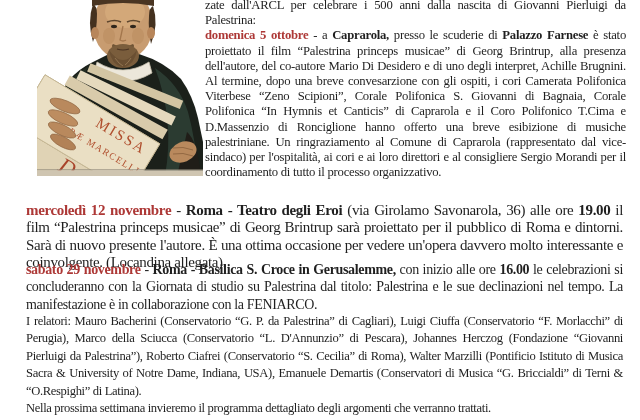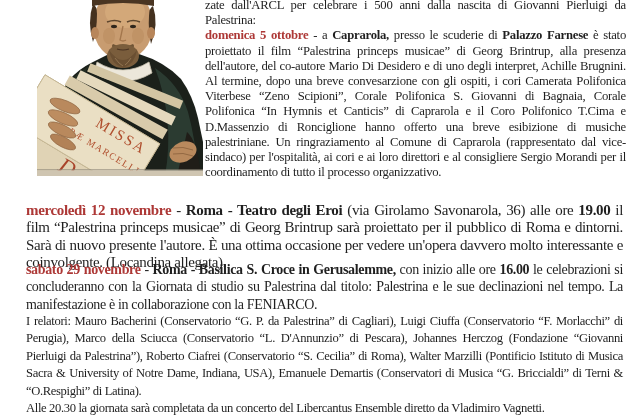--- a/index.html
+++ b/index.html
@@ -106,17 +106,16 @@
   <div class="col" id="col-merc">
     <p><span class="red bd">mercoledì 12 novembre</span><span> - </span><span class="bd it">Roma - Teatro degli Eroi</span><span> </span><span class="it">(via Girolamo Savonarola, 36)</span><span> alle ore </span><span class="bd">19.00</span><span> il film </span><span class="it">“Palestrina princeps musicae”</span><span> di Georg Brintrup sarà proiettato per il pubblico di Roma e dintorni. Sarà di nuovo presente l'autore. È una ottima occasione per vedere un'opera davvero molto interessante e coinvolgente. (Locandina allegata).</span></p>
   </div>
 
   <div class="col" id="col-sab">
     <p><span class="red bd">sabato 29 novembre</span><span> - </span><span class="bd it">Roma - Basilica S. Croce in Gerusalemme,</span><span> con inizio alle ore </span><span class="bd">16.00</span><span> le celebrazioni si concluderanno con la Giornata di studio su Palestrina dal titolo: </span><span class="it">Palestrina e le sue declinazioni nel tempo.</span><span> La manifestazione è in collaborazione con la FENIARCO.</span></p>
   </div>
 
   <div class="col" id="col-rel">
     <p><span>I relatori: Mauro Bacherini </span><span class="it">(Conservatorio “G. P. da Palestrina” di Cagliari)</span><span>, Luigi Ciuffa </span><span class="it">(Conservatorio “F. Morlacchi” di Perugia)</span><span>, Marco della Sciucca </span><span class="it">(Conservatorio “L. D'Annunzio” di Pescara)</span><span>, Johannes Herczog </span><span class="it">(Fondazione “Giovanni Pierluigi da Palestrina”)</span><span>, Roberto Ciafrei </span><span class="it">(Conservatorio “S. Cecilia” di Roma)</span><span>, Walter Marzilli </span><span class="it">(Pontificio Istituto di Musica Sacra &amp; University of Notre Dame, Indiana, USA)</span><span>, Emanuele Demartis </span><span class="it">(Conservatori di Musica “G. Briccialdi” di Terni &amp; “O.Respighi” di Latina).</span></p>
-    <p><span>Alle 20.30 la giornata sarà completata da un concerto del Libercantus Ensemble diretto da Vladimiro Vagnetti.</span></p>
     <p><span>Nella prossima settimana invieremo il programma dettagliato degli argomenti che verranno trattati.</span></p>
   </div>
 
 </div>
 
 </body></html>

